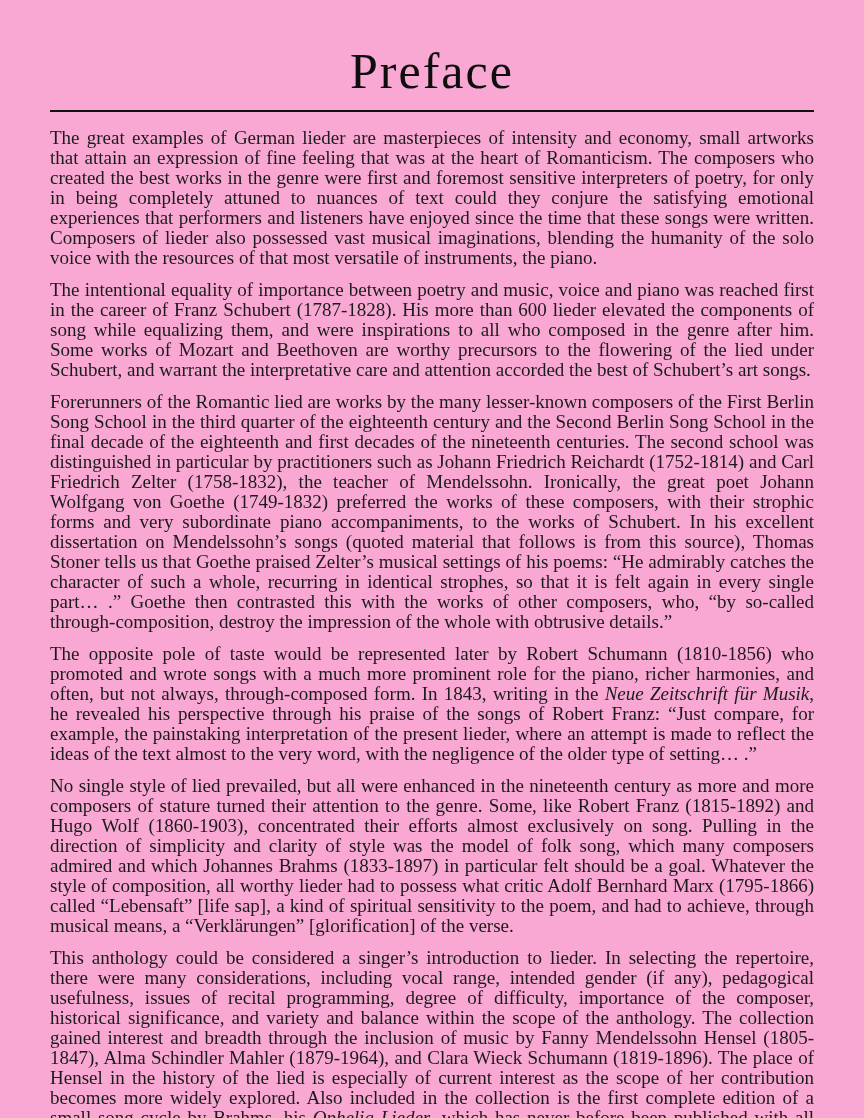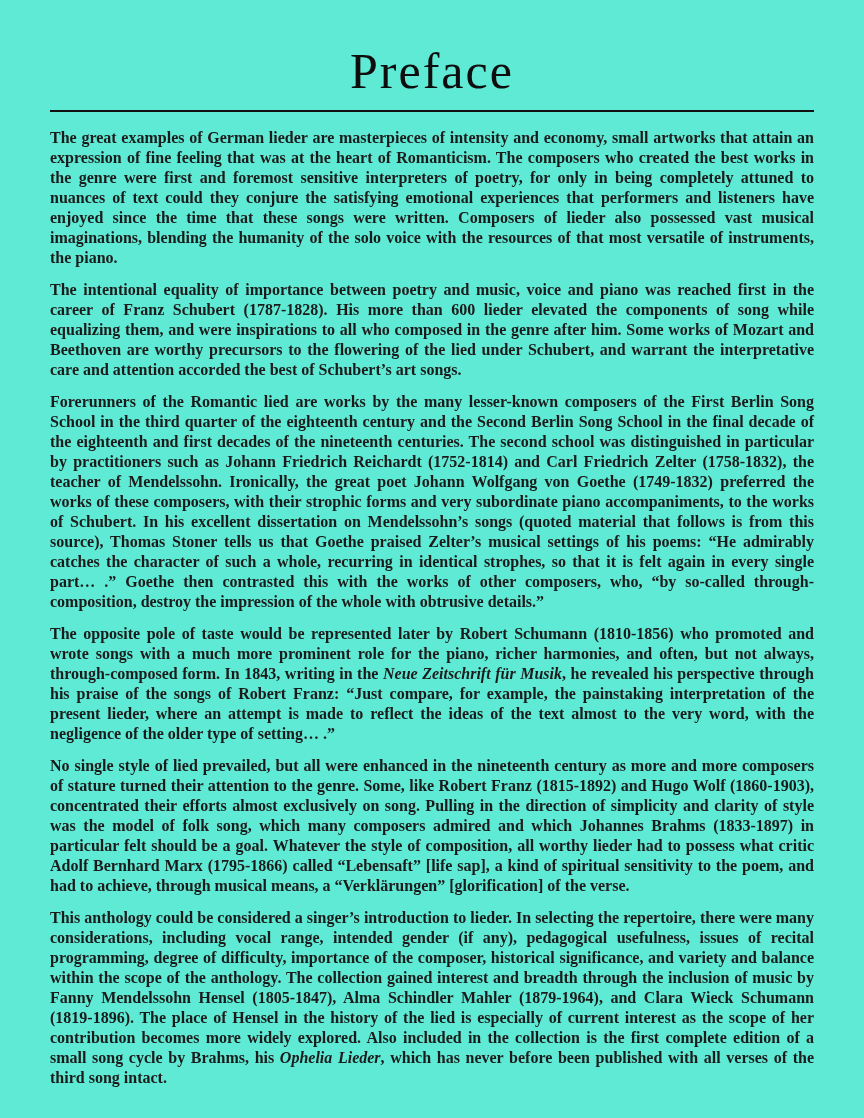--- a/index.html
+++ b/index.html
@@ -5,46 +5,45 @@
   html, body {
     margin: 0;
     padding: 0;
     background: #ffffff;
   }
   .page {
     width: 864px;
     height: 1118px;
     box-sizing: border-box;
     padding: 28px 50px 30px 50px;
-    background: #5eead4;
+    background: #f9a8d4;
     font-family: "Liberation Serif", serif;
     color: #1b1b1b;
     overflow: hidden;
   }
   .title {
     text-align: center;
     font-family: "Liberation Serif", serif;
     font-weight: 400;
     font-size: 50px;
     letter-spacing: 2px;
     margin: 14px 0 10px 0;
     color: #0e0e0e;
   }
   .rule {
     border: none;
     border-top: 2px solid #111111;
     margin: 0 0 16px 0;
   }
   .body-text .para {
-    font-size: 16px;
+    font-size: 19px;
     line-height: 20px;
     text-align: justify;
     margin: 0 0 12px 0;
     color: #1b1b1b;
-    font-weight: bold;
   }
   .body-text .para:last-child {
     margin-bottom: 16px;
   }
   .body-text em {
     font-style: italic;
   }
 </style>
 </head>
 <body>

